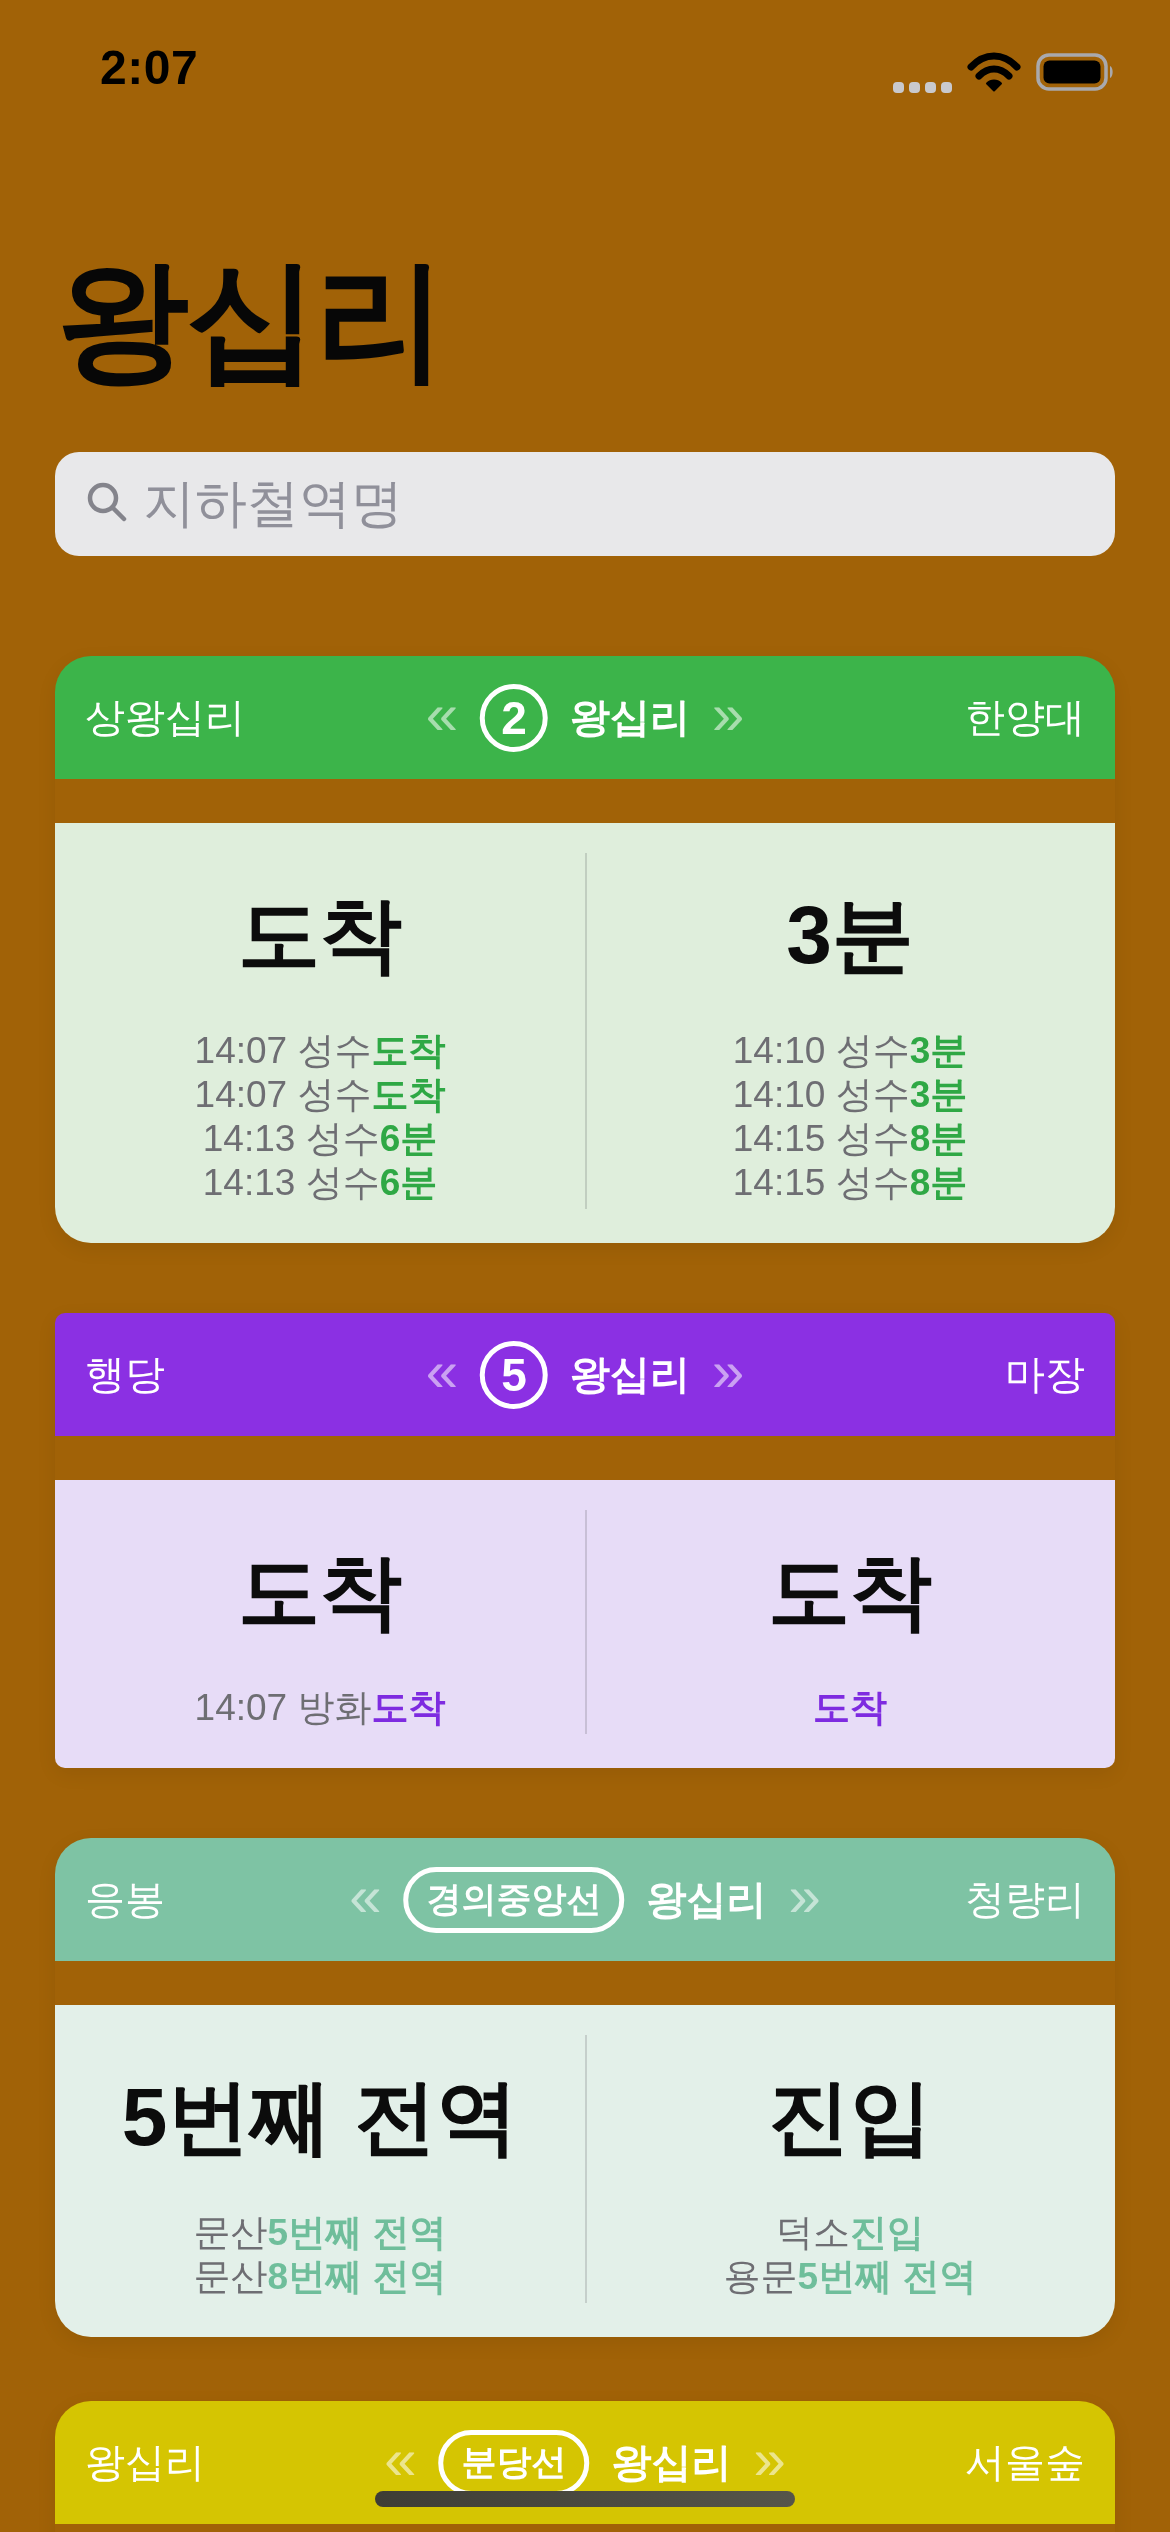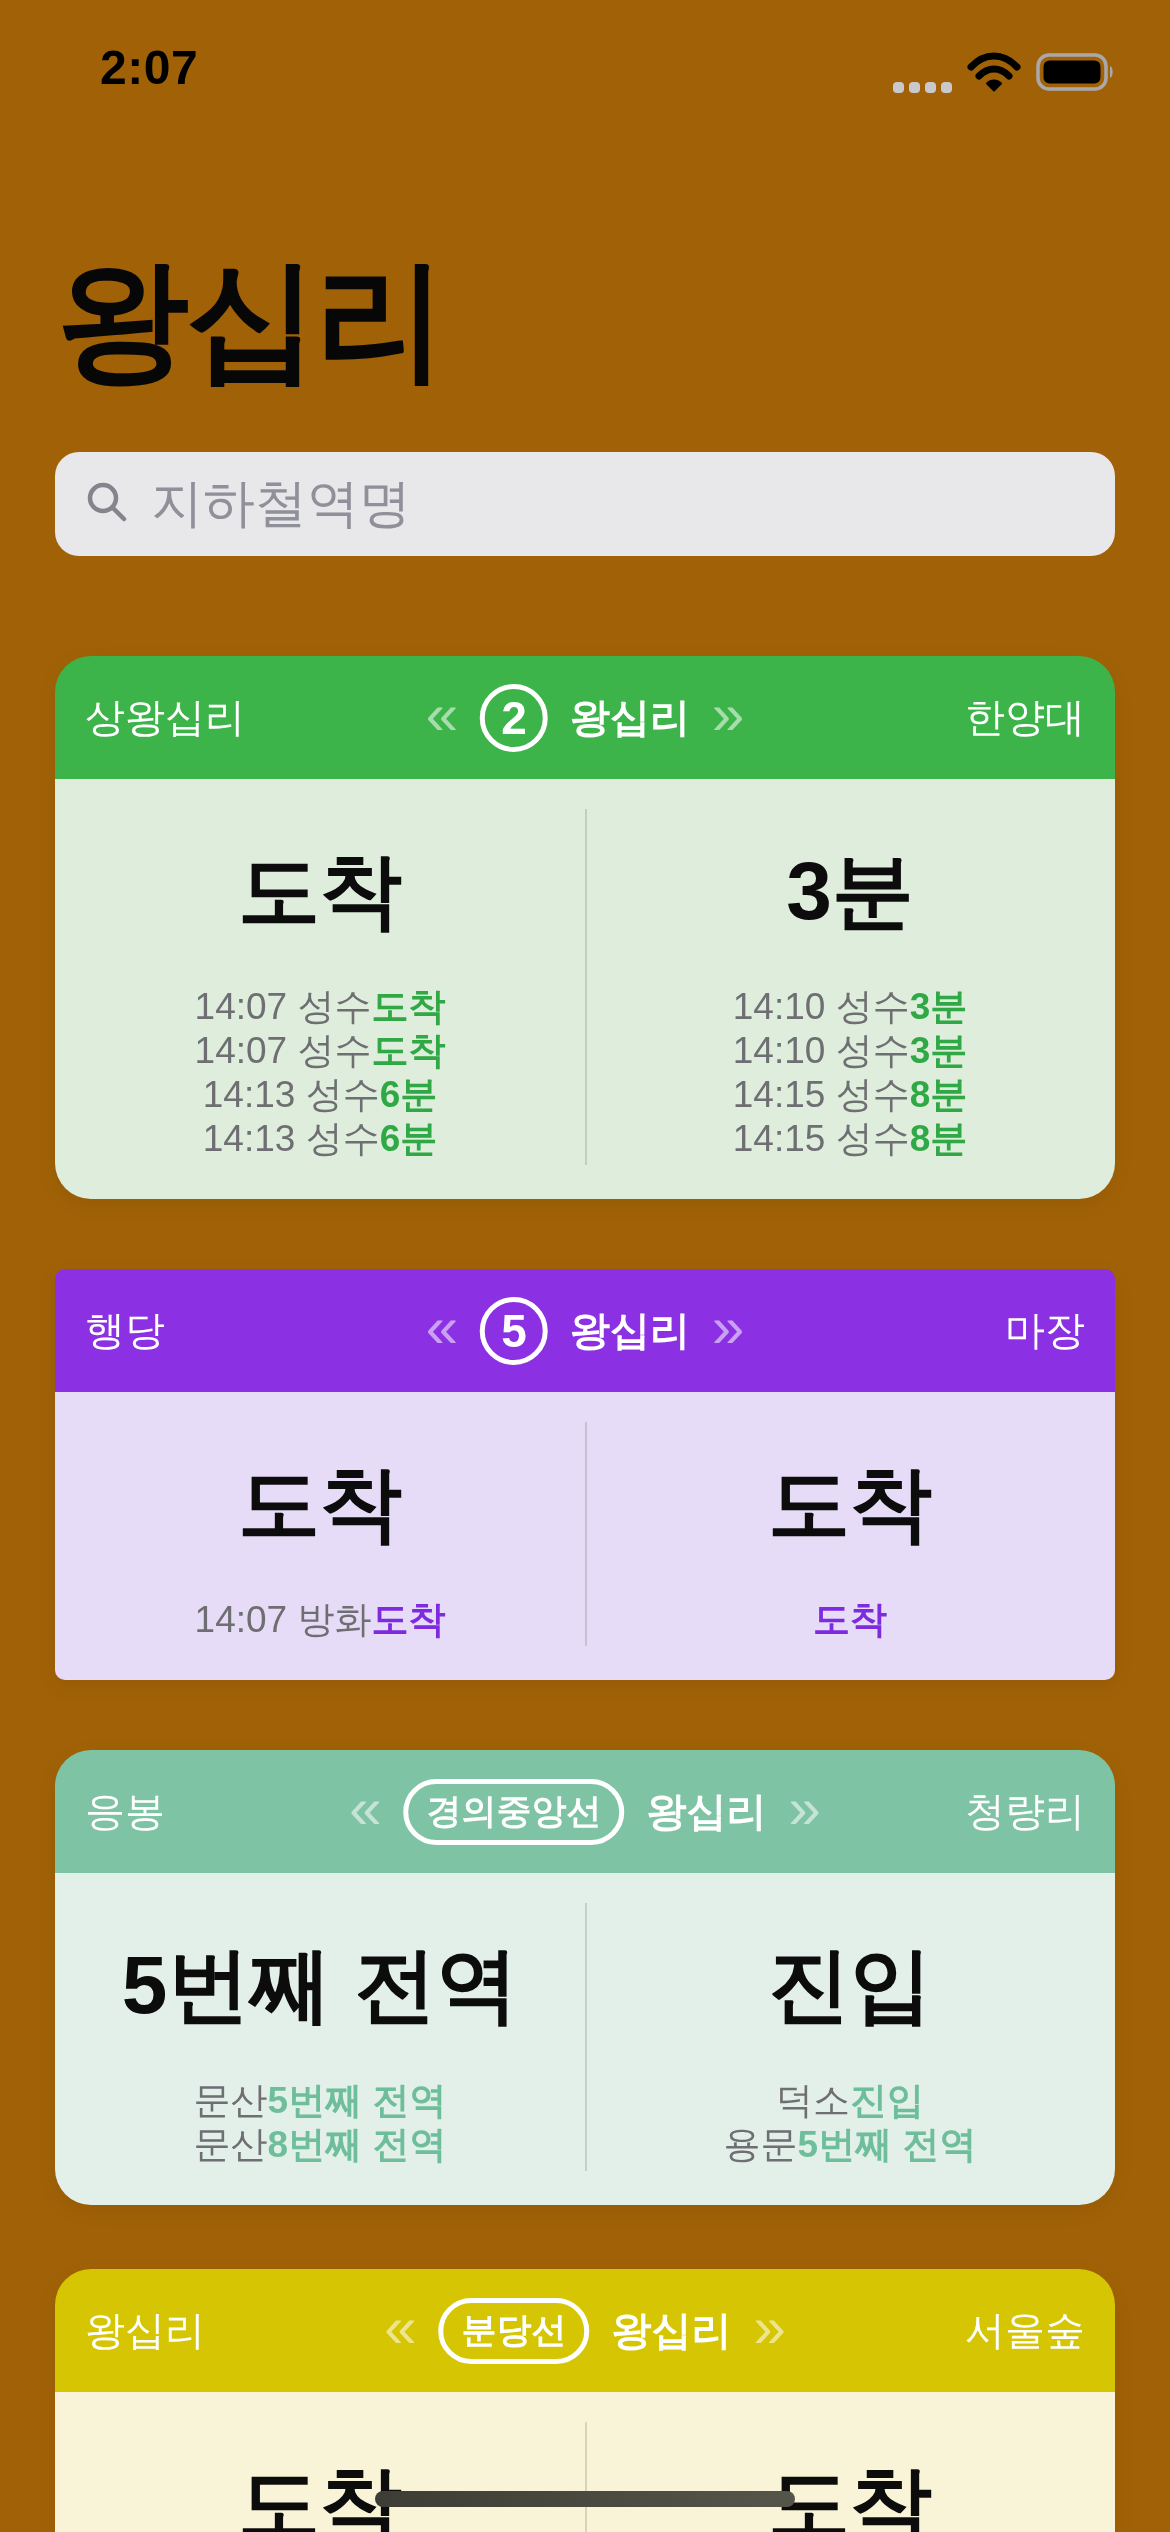--- a/index.html
+++ b/index.html
@@ -10,38 +10,38 @@
   
   .status-bar{position:absolute;top:0;left:0;right:0;height:130px;z-index:5;}
   .status-time{position:absolute;left:100px;top:40px;font-size:48px;font-weight:700;color:#000;letter-spacing:0.5px;}
   .status-icons{position:absolute;right:54px;top:52px;display:flex;align-items:center;gap:15px;}
   .sig-dots{display:flex;gap:5px;margin-top:26px;}
   .sig-dot{width:11px;height:11px;border-radius:4px;background:#C9C9CD;}
   
   .page-title{margin:240px 0 0 57px;font-size:132px;line-height:160px;font-weight:800;color:#070707;letter-spacing:-3px;}
   
   .search{margin:52px auto 0;width:1060px;height:104px;background:#E8E8EA;border-radius:24px;
-    display:flex;align-items:center;gap:20px;padding:0 28px;box-sizing:border-box;}
+    display:flex;align-items:center;gap:12px;padding:0 28px;box-sizing:border-box;}
   .search-ph{font-size:52px;color:#90909A;}
   
   .card{width:1060px;margin:0 auto;border-radius:36px;overflow:hidden;box-shadow:0 6px 20px rgba(0,0,0,0.07);}
   .card.c0{margin-top:100px;}
   .card.c1{margin-top:70px;border-radius:10px;}
   .card.c2{margin-top:70px;}
   .card.c3{margin-top:64px;}
   .card-header{height:123px;background:var(--hdr,#888);position:relative;display:flex;align-items:center;
     justify-content:space-between;padding:0 30px;color:#fff;}
   .station{font-size:40px;font-weight:400;white-space:nowrap;z-index:2;}
   .cluster{position:absolute;left:50%;top:50%;transform:translate(-50%,-50%);display:flex;align-items:center;gap:22px;}
   .chev{font-size:58px;font-weight:400;color:rgba(255,255,255,0.55);line-height:1;padding-bottom:8px;}
   .badge{border:5px solid #fff;color:#fff;font-weight:700;display:flex;align-items:center;justify-content:center;box-sizing:border-box;white-space:nowrap;}
   .badge.circle{width:68px;height:68px;border-radius:50%;font-size:46px;}
   .badge.pill{height:66px;border-radius:34px;font-size:35px;padding:0 18px;}
   .cur-station{font-size:40px;font-weight:700;}
-  .card-body{background:var(--bodyc,#eee);position:relative;display:flex;padding:70px 0 38px;}
+  .card-body{background:var(--bodyc,#eee);position:relative;display:flex;padding:70px 0 38px;margin-top:44px;}
   .col{flex:1;padding:0 28px;box-sizing:border-box;min-width:0;}
   .headline{text-align:center;font-size:82px;line-height:84px;font-weight:700;color:#0c0c0c;white-space:nowrap;}
   .rows{margin-top:52px;display:flex;flex-direction:column;align-items:center;}
   .row{display:flex;justify-content:space-between;align-items:baseline;line-height:44px;white-space:nowrap;}
   .row-label{font-size:37px;color:#6E6E73;}
   .row-value{font-size:37px;font-weight:700;color:var(--val,#333);}
   .divider{position:absolute;left:50%;top:30px;bottom:34px;width:2px;background:rgba(60,60,67,0.18);}
   
   .home-indicator{position:absolute;left:50%;bottom:25px;transform:translateX(-50%);
     width:420px;height:16px;border-radius:9px;background:linear-gradient(90deg,#3e3d35,#56554a);z-index:6;}

